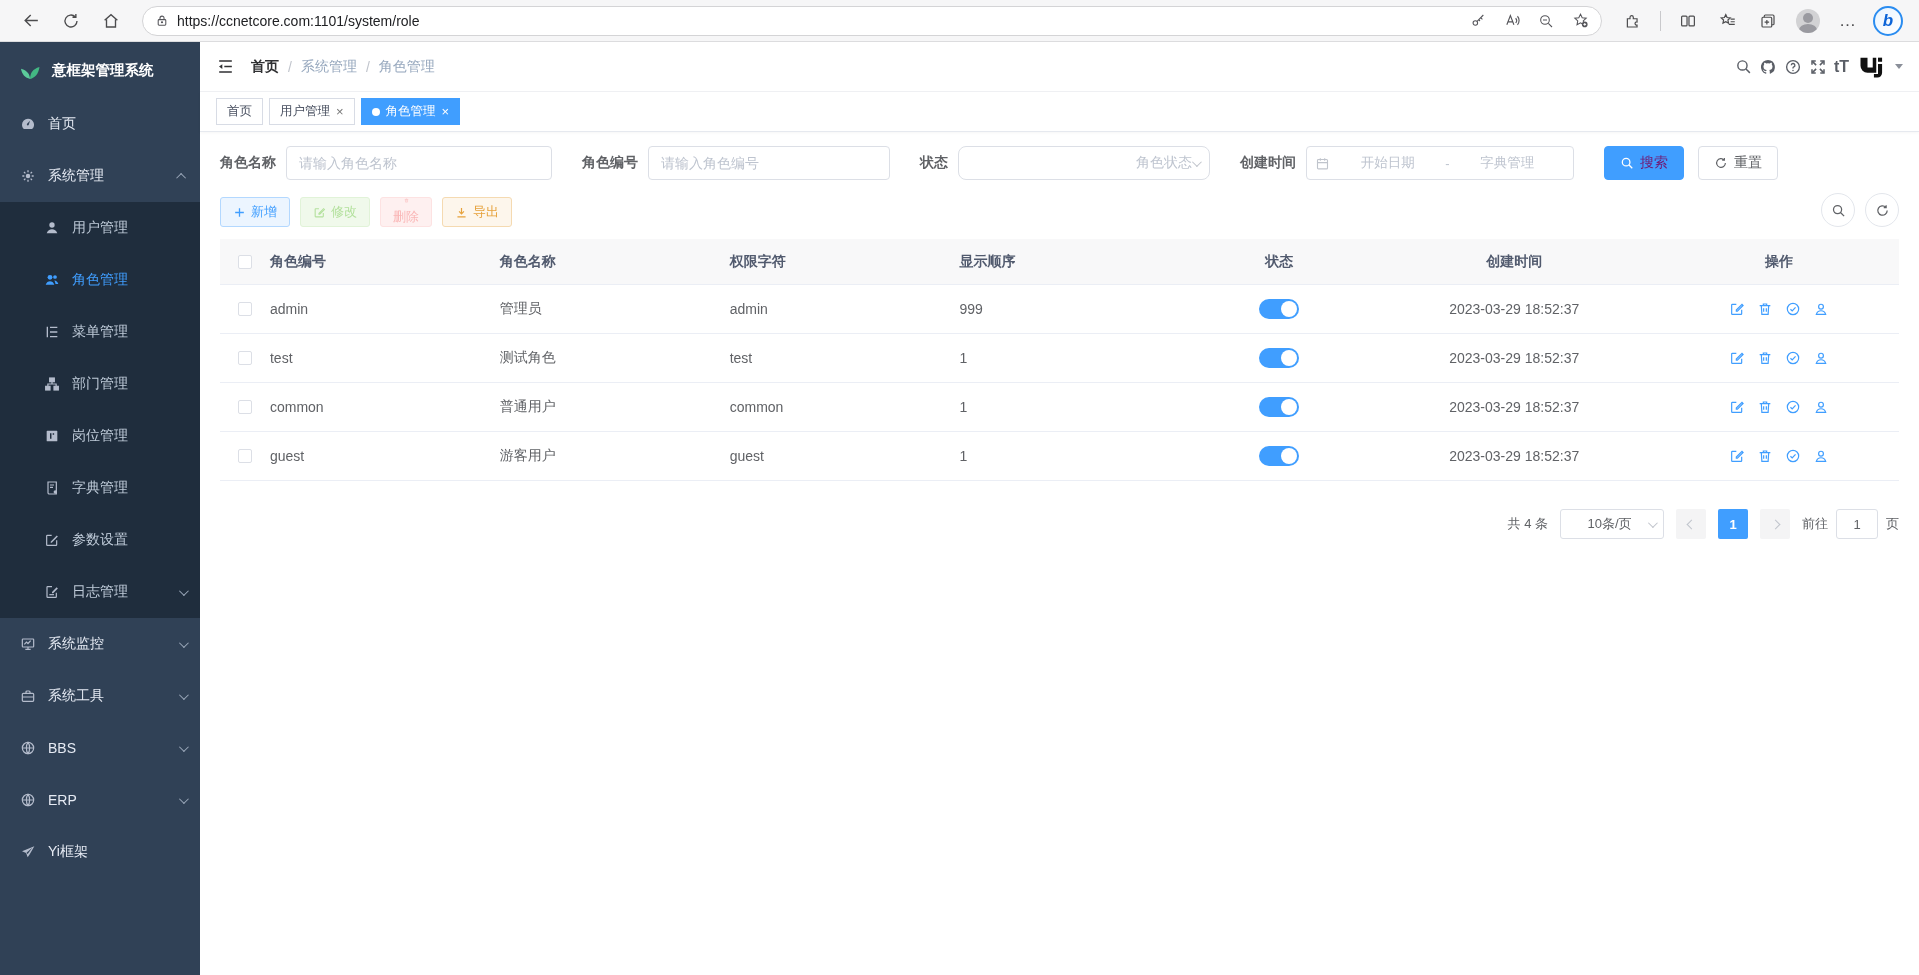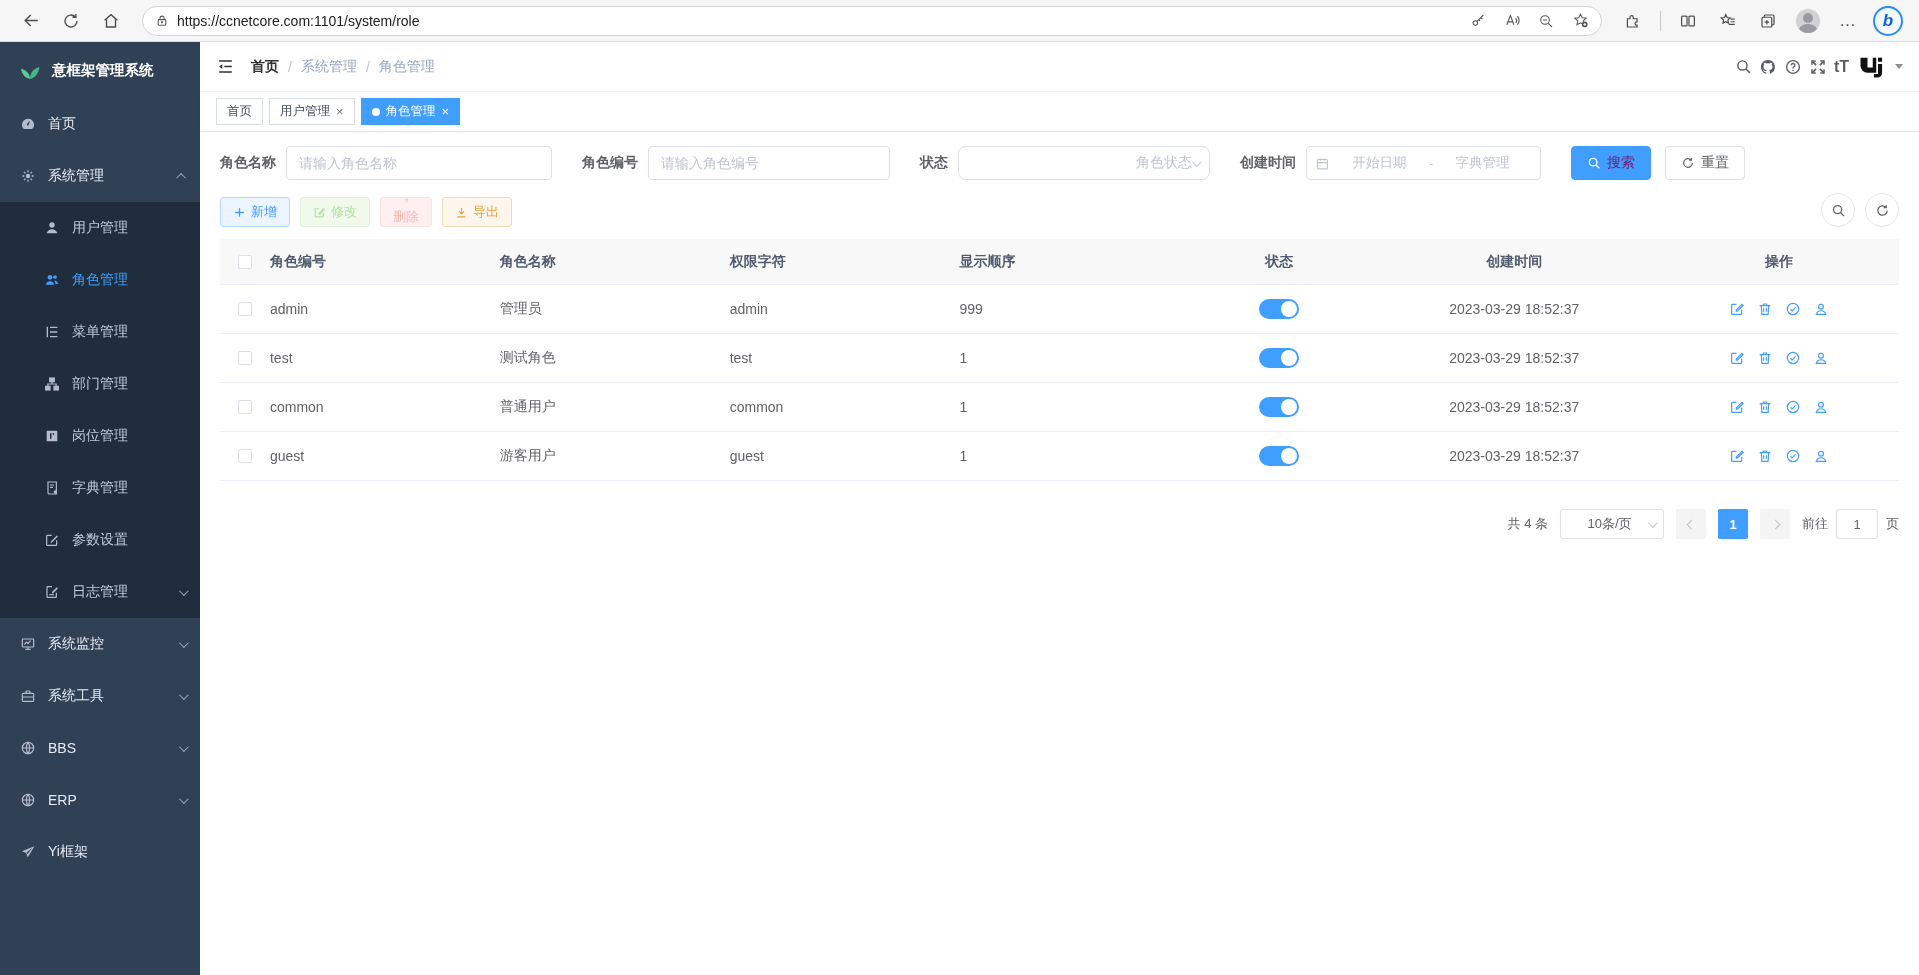--- a/index.html
+++ b/index.html
@@ -63,21 +63,21 @@
   .content { flex:1; padding:14px 20px; }
 
   .filter-row { display:flex; align-items:center; }
   .fgroup { display:flex; align-items:center; margin-right:30px; }
   .flabel { font-size:14px; font-weight:bold; color:#606266; margin-right:10px; white-space:nowrap; }
   .f-input { height:34px; border:1px solid #dcdfe6; border-radius:4px; font-size:14px; color:#606266; padding:0 12px; outline:none; font-family:inherit; }
   .f-input::placeholder { color:#bec4cf; }
   .f-select { width:252px; height:34px; border:1px solid #dcdfe6; border-radius:8px; display:flex; align-items:center; padding:0 10px 0 12px; cursor:pointer;text-align:right; }
   .f-select span { flex:1; font-size:14px; color:#bec4cf; }
   .sel-chev { width:7px; height:7px; border-right:1.4px solid #c0c4cc; border-bottom:1.4px solid #c0c4cc; transform:rotate(45deg) translateY(-2px); }
-  .daterange { width:235px; height:34px; border:1px solid #dcdfe6; border-radius:4px; display:flex; align-items:center; padding:12px 8px; gap:0; cursor:pointer; }
+  .daterange { width:268px; height:34px; border:1px solid #dcdfe6; border-radius:4px; display:flex; align-items:center; padding:12px 8px; gap:0; cursor:pointer; }
   .daterange .dr-ph { font-size:13.5px; color:#bec4cf; flex:1; text-align:center; white-space:nowrap; }
   .daterange .dr-sep { font-size:13px; color:#bec4cf; }
   .btn { height:34px; border-radius:4px; display:inline-flex; align-items:center; gap:6px; font-size:14px; padding:0 15px; cursor:pointer; border:1px solid #dcdfe6; background:#fff; color:#606266; font-family:inherit; }
   .btn-primary { background:#409eff; border-color:#409eff; color:#701a75; }
   .btn-reset { margin-left:14px; }
 
   .toolbar-row { display:flex; align-items:flex-end; margin-top:13px; }
   .mini-btn { height:30px; border-radius:3px; display:inline-flex; align-items:center; gap:5px; font-size:13px; padding:0 12px; cursor:pointer; margin-right:10px; border:1px solid; font-family:inherit; }
   .mb-add { color:#409eff; background:#ecf5ff; border-color:#b3d8ff; }
   .mb-edit { color:#b3e19d; background:#f0f9eb; border-color:#e1f3d8; cursor:not-allowed; }

